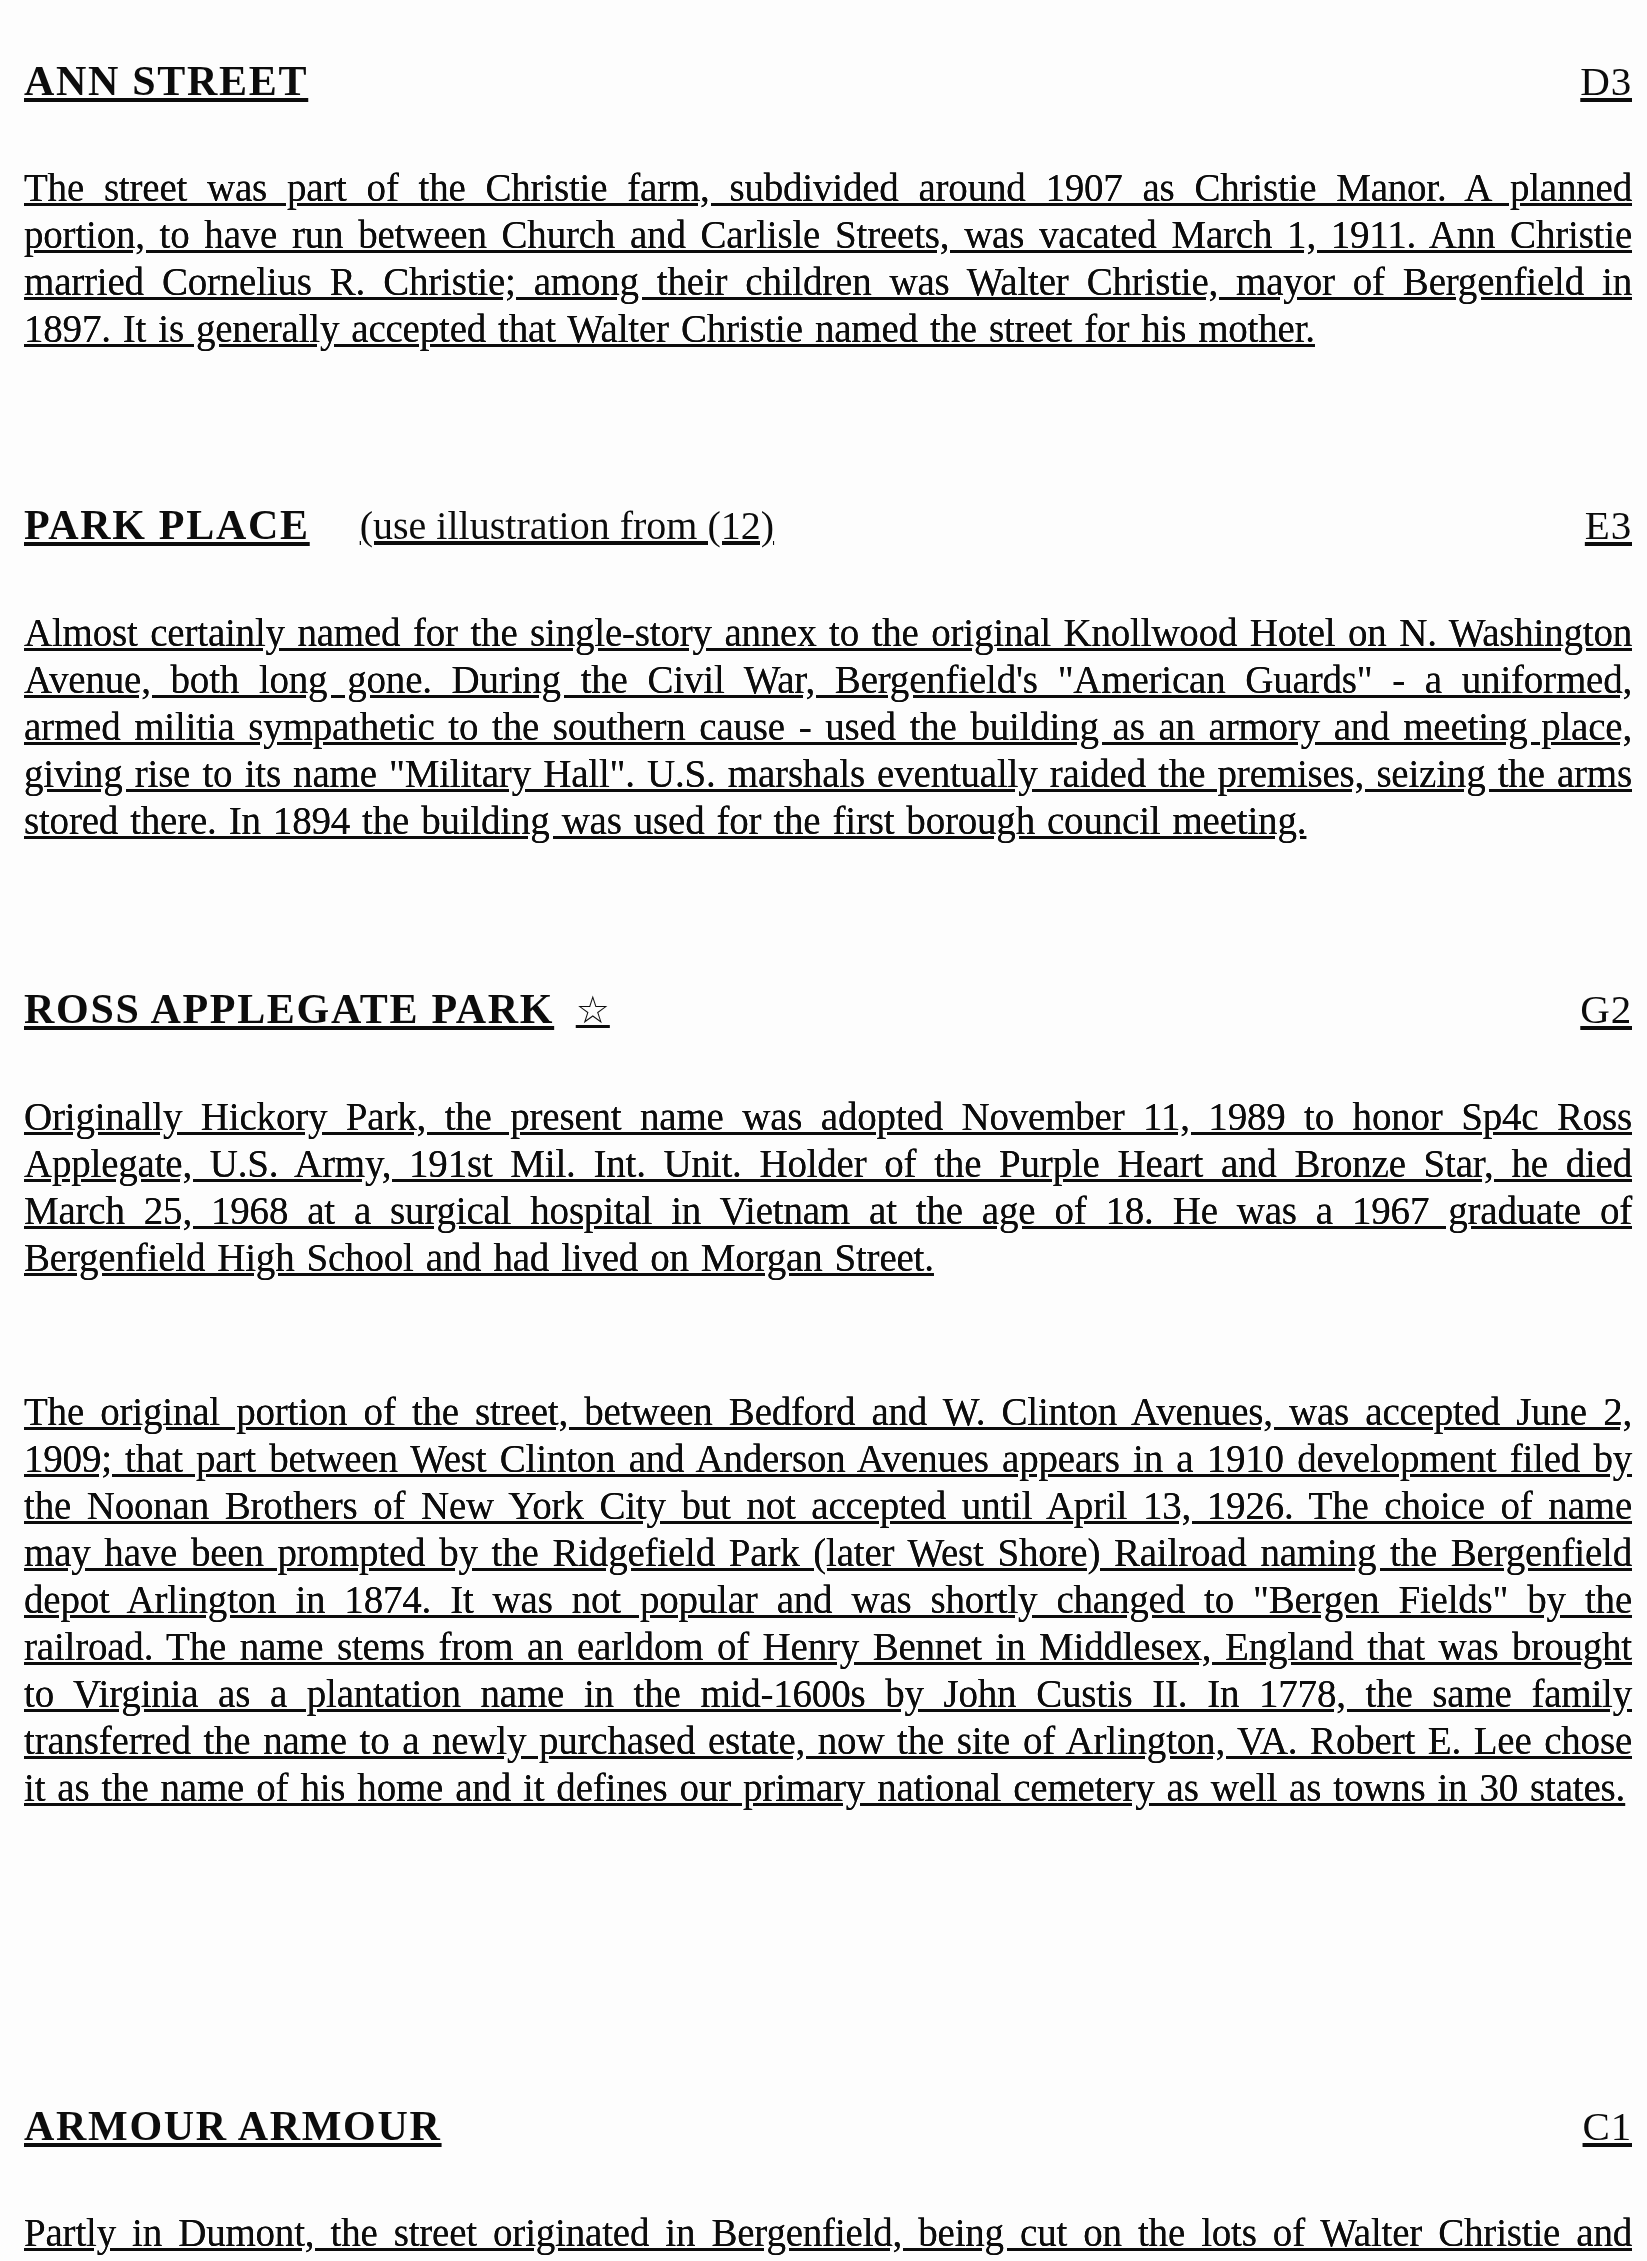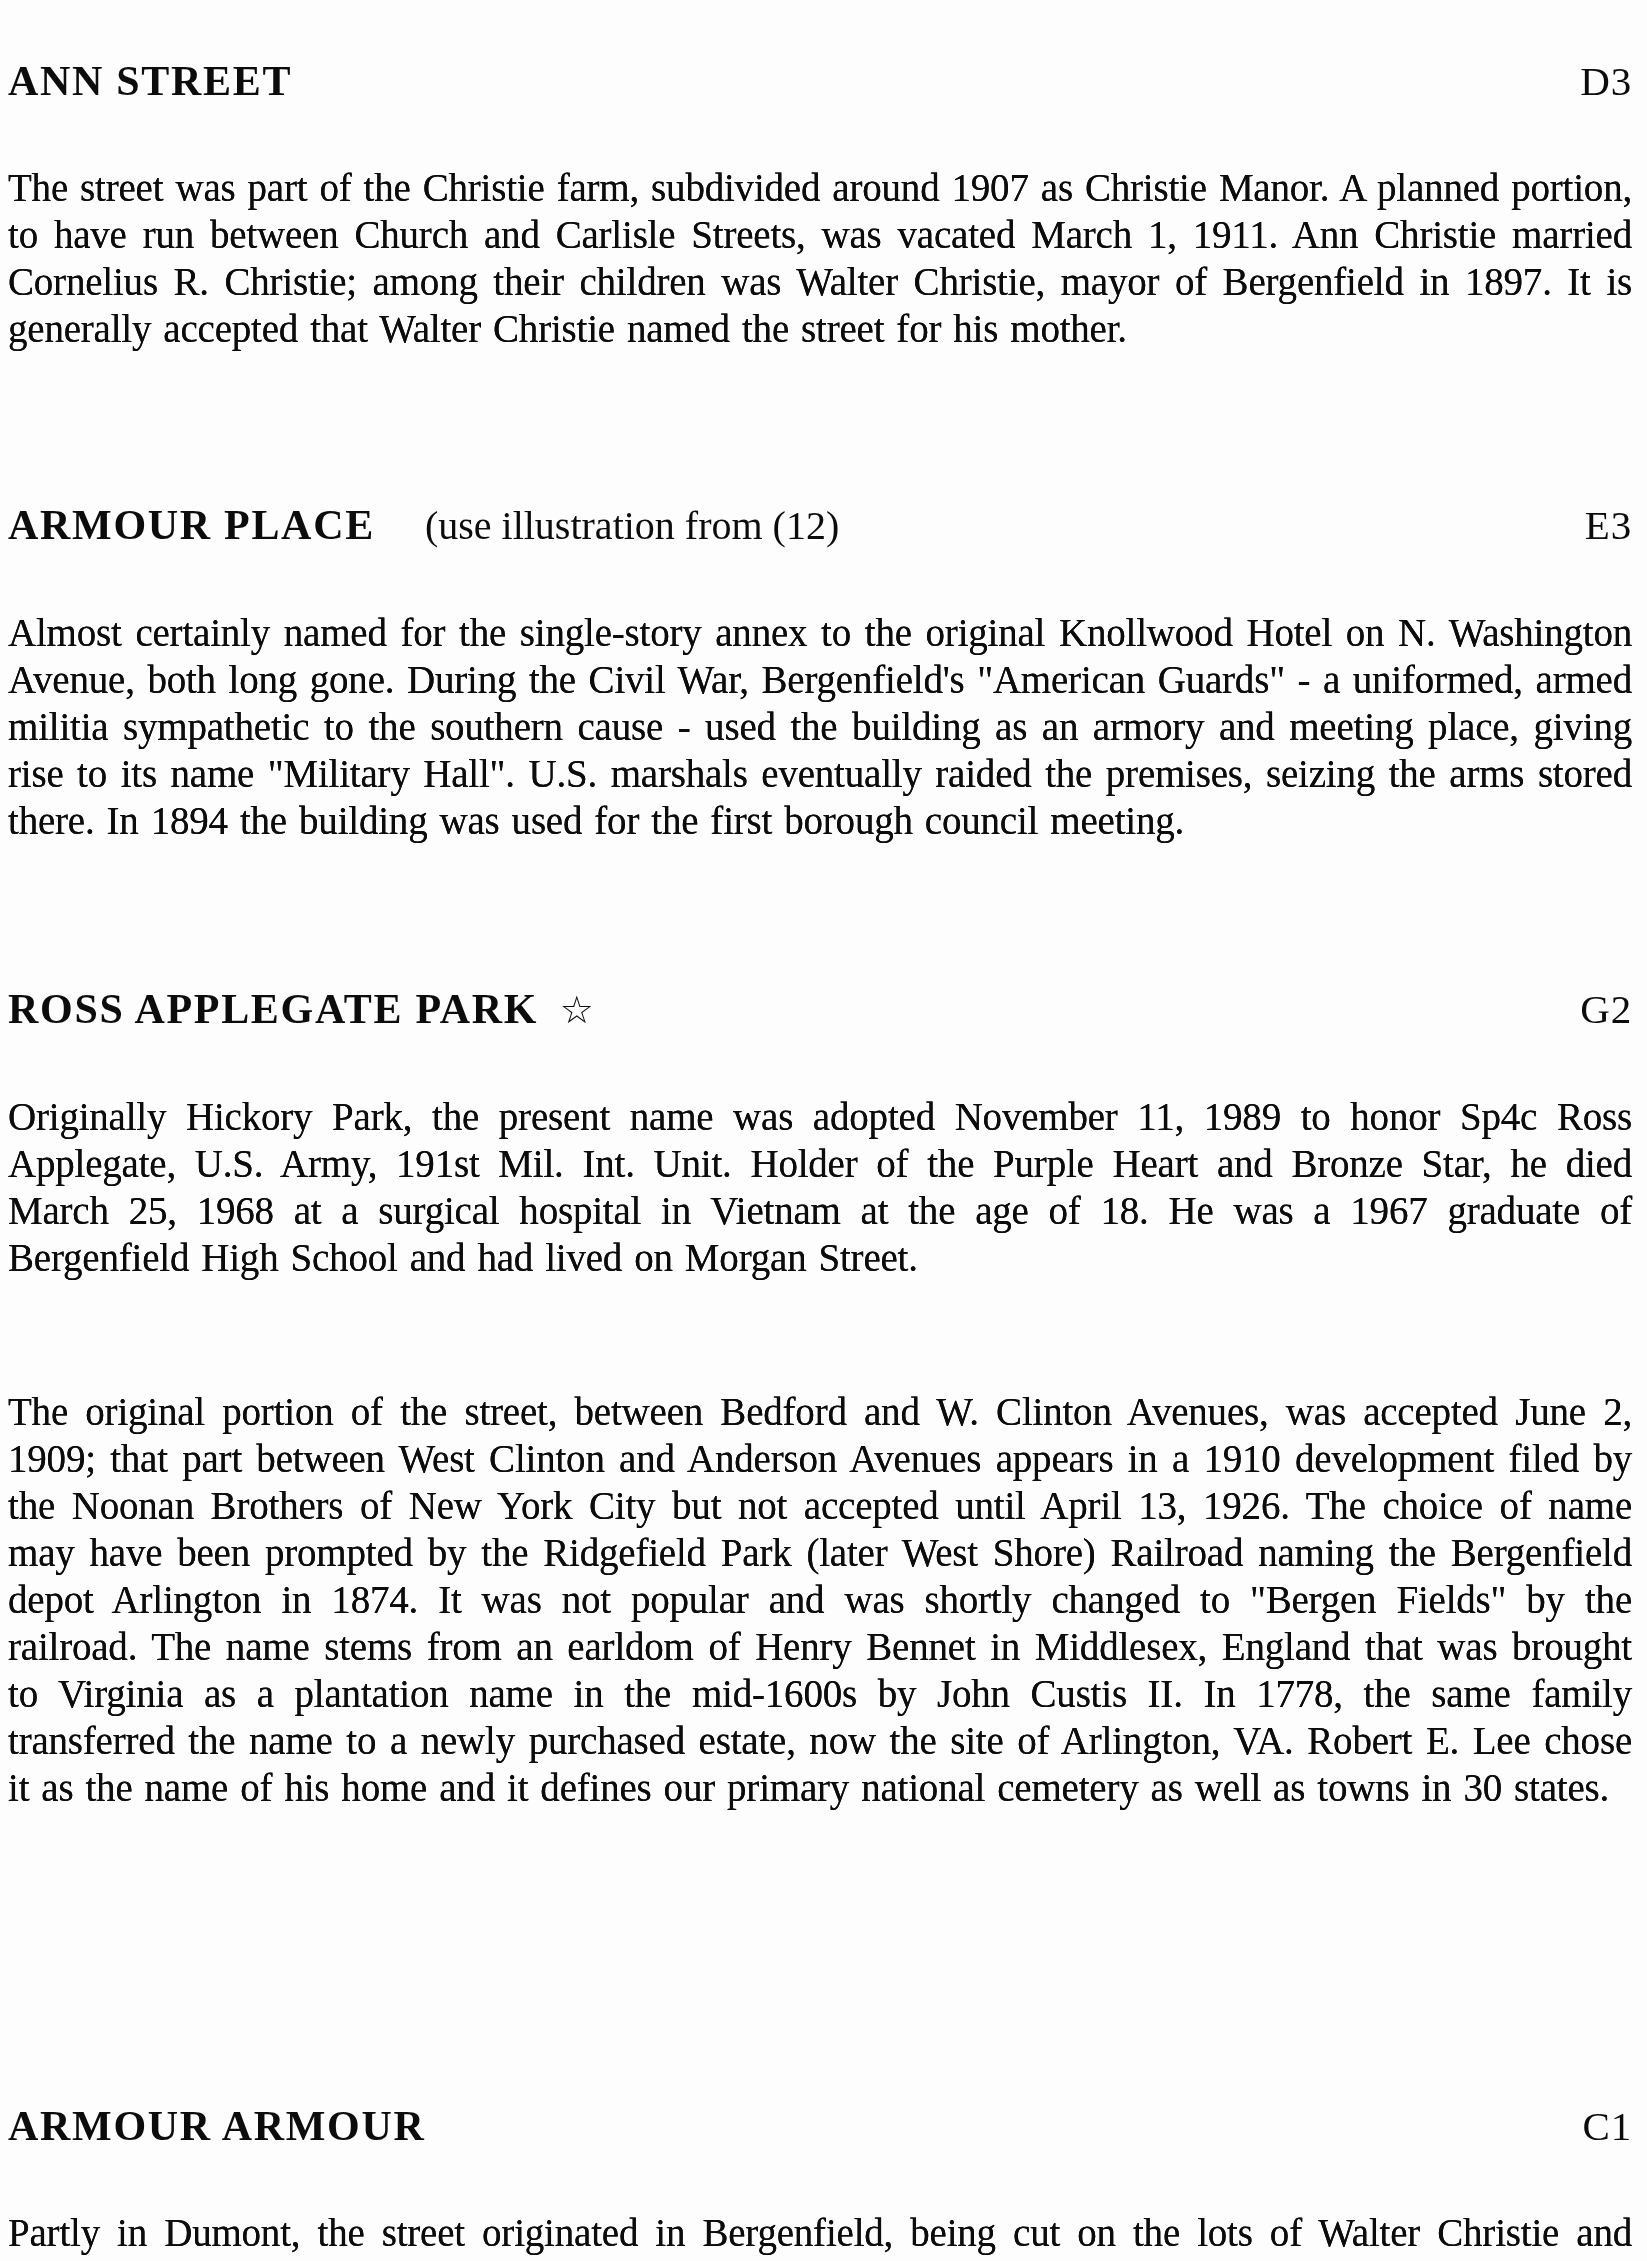--- a/index.html
+++ b/index.html
@@ -11,22 +11,23 @@
     position: relative;
     width: 1647px;
     height: 2261px;
     background: #fdfdfd;
     overflow: hidden;
     color: #0c0c0c;
     font-family: "Liberation Serif", serif;
   }
   .entry {
     position: absolute;
-    left: 8px;
+    left: 24px;
     right: 15px;
+    text-decoration: underline;
   }
   .entry-header {
     display: flex;
     align-items: baseline;
     line-height: 50px;
     white-space: nowrap;
   }
   .title {
     font-weight: 700;
     font-size: 42px;
@@ -72,21 +73,21 @@
   <section class="entry" style="top:11.7px">
     <div class="entry-header">
       <span class="title">ANN STREET</span>
       <span class="code">D3</span>
     </div>
     <p class="body-text">The street was part of the Christie farm, subdivided around 1907 as  Christie Manor. A planned portion, to have run between Church and Carlisle Streets, was vacated March 1, 1911.  Ann Christie married Cornelius R. Christie; among their children was Walter Christie, mayor of Bergenfield in 1897.  It is generally accepted that Walter Christie named the street for his mother.</p>
   </section>
 
   <section class="entry" style="top:456px">
     <div class="entry-header">
-      <span class="title">ARMOUR PLACE</span>
+      <span class="title">PARK PLACE</span>
       <span class="note">(use illustration from (12)</span>
       <span class="code">E3</span>
     </div>
     <p class="body-text">Almost certainly named for the single-story annex to the original Knollwood Hotel on N. Washington Avenue, both long gone. During the  Civil War, Bergenfield's "American Guards" - a uniformed, armed militia sympathetic to the southern cause - used the building as an  armory and meeting place, giving rise to its name "Military Hall". U.S. marshals eventually raided the premises, seizing the arms stored there. In 1894 the building was used for the first borough council meeting.</p>
   </section>
 
   <section class="entry" style="top:940px">
     <div class="entry-header">
       <span class="title">ROSS APPLEGATE PARK</span>
       <span class="star">☆</span>

